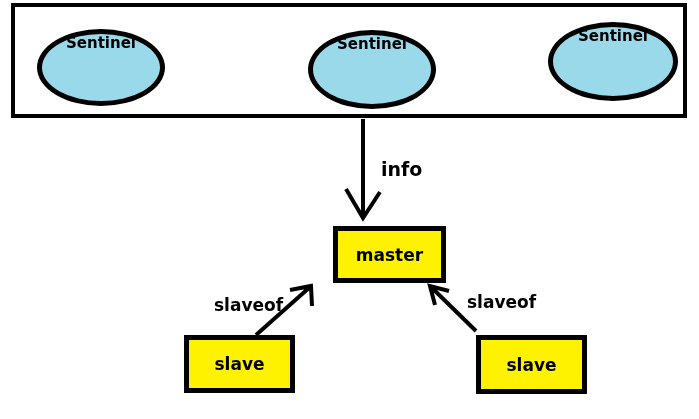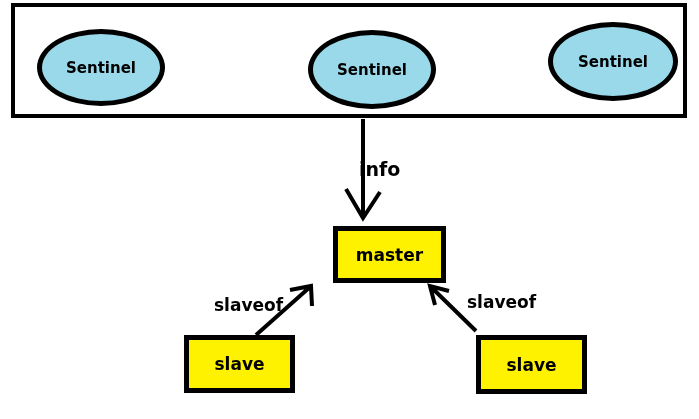--- a/index.html
+++ b/index.html
@@ -25,21 +25,20 @@
     background: #ffffff;
     box-sizing: border-box;
   }
   .ellipse {
     position: absolute;
     border: 5px solid var(--stroke, #000);
     border-radius: 50%;
     background: var(--sentinel-fill, #99d9ea);
     box-sizing: border-box;
     display: flex;
-    align-items: center;
     justify-content: center;
     font-weight: bold;
     font-size: 15px;
     color: #000;
   }
   .ellipse.e1 { left: 22px;  top: 22px; width: 128px; height: 77px; }
   .ellipse.e2 { left: 293px; top: 23px; width: 128px; height: 79px; }
   .ellipse.e3 { left: 533px; top: 15px; width: 130px; height: 79px; }
   .node {
     position: absolute;
@@ -56,21 +55,21 @@
   }
   .node.master      { left: 312px; top: 226px; width: 113px; height: 57px; }
   .node.slave-left  { left: 163px; top: 335px; width: 111px; height: 58px; }
   .node.slave-right { left: 455px; top: 335px; width: 111px; height: 59px; }
   .edge-label {
     position: absolute;
     font-weight: bold;
     color: #000;
     white-space: nowrap;
   }
-  .edge-label.info         { left: 359px; top: 158px; font-size: 19px; }
+  .edge-label.info         { left: 381px; top: 158px; font-size: 19px; }
   .edge-label.slaveof-left { left: 214px; top: 295px; font-size: 17px; }
   .edge-label.slaveof-right{ left: 467px; top: 292px; font-size: 17px; }
   svg.arrows {
     position: absolute;
     left: 0;
     top: 0;
     width: 699px;
     height: 419px;
     pointer-events: none;
   }

